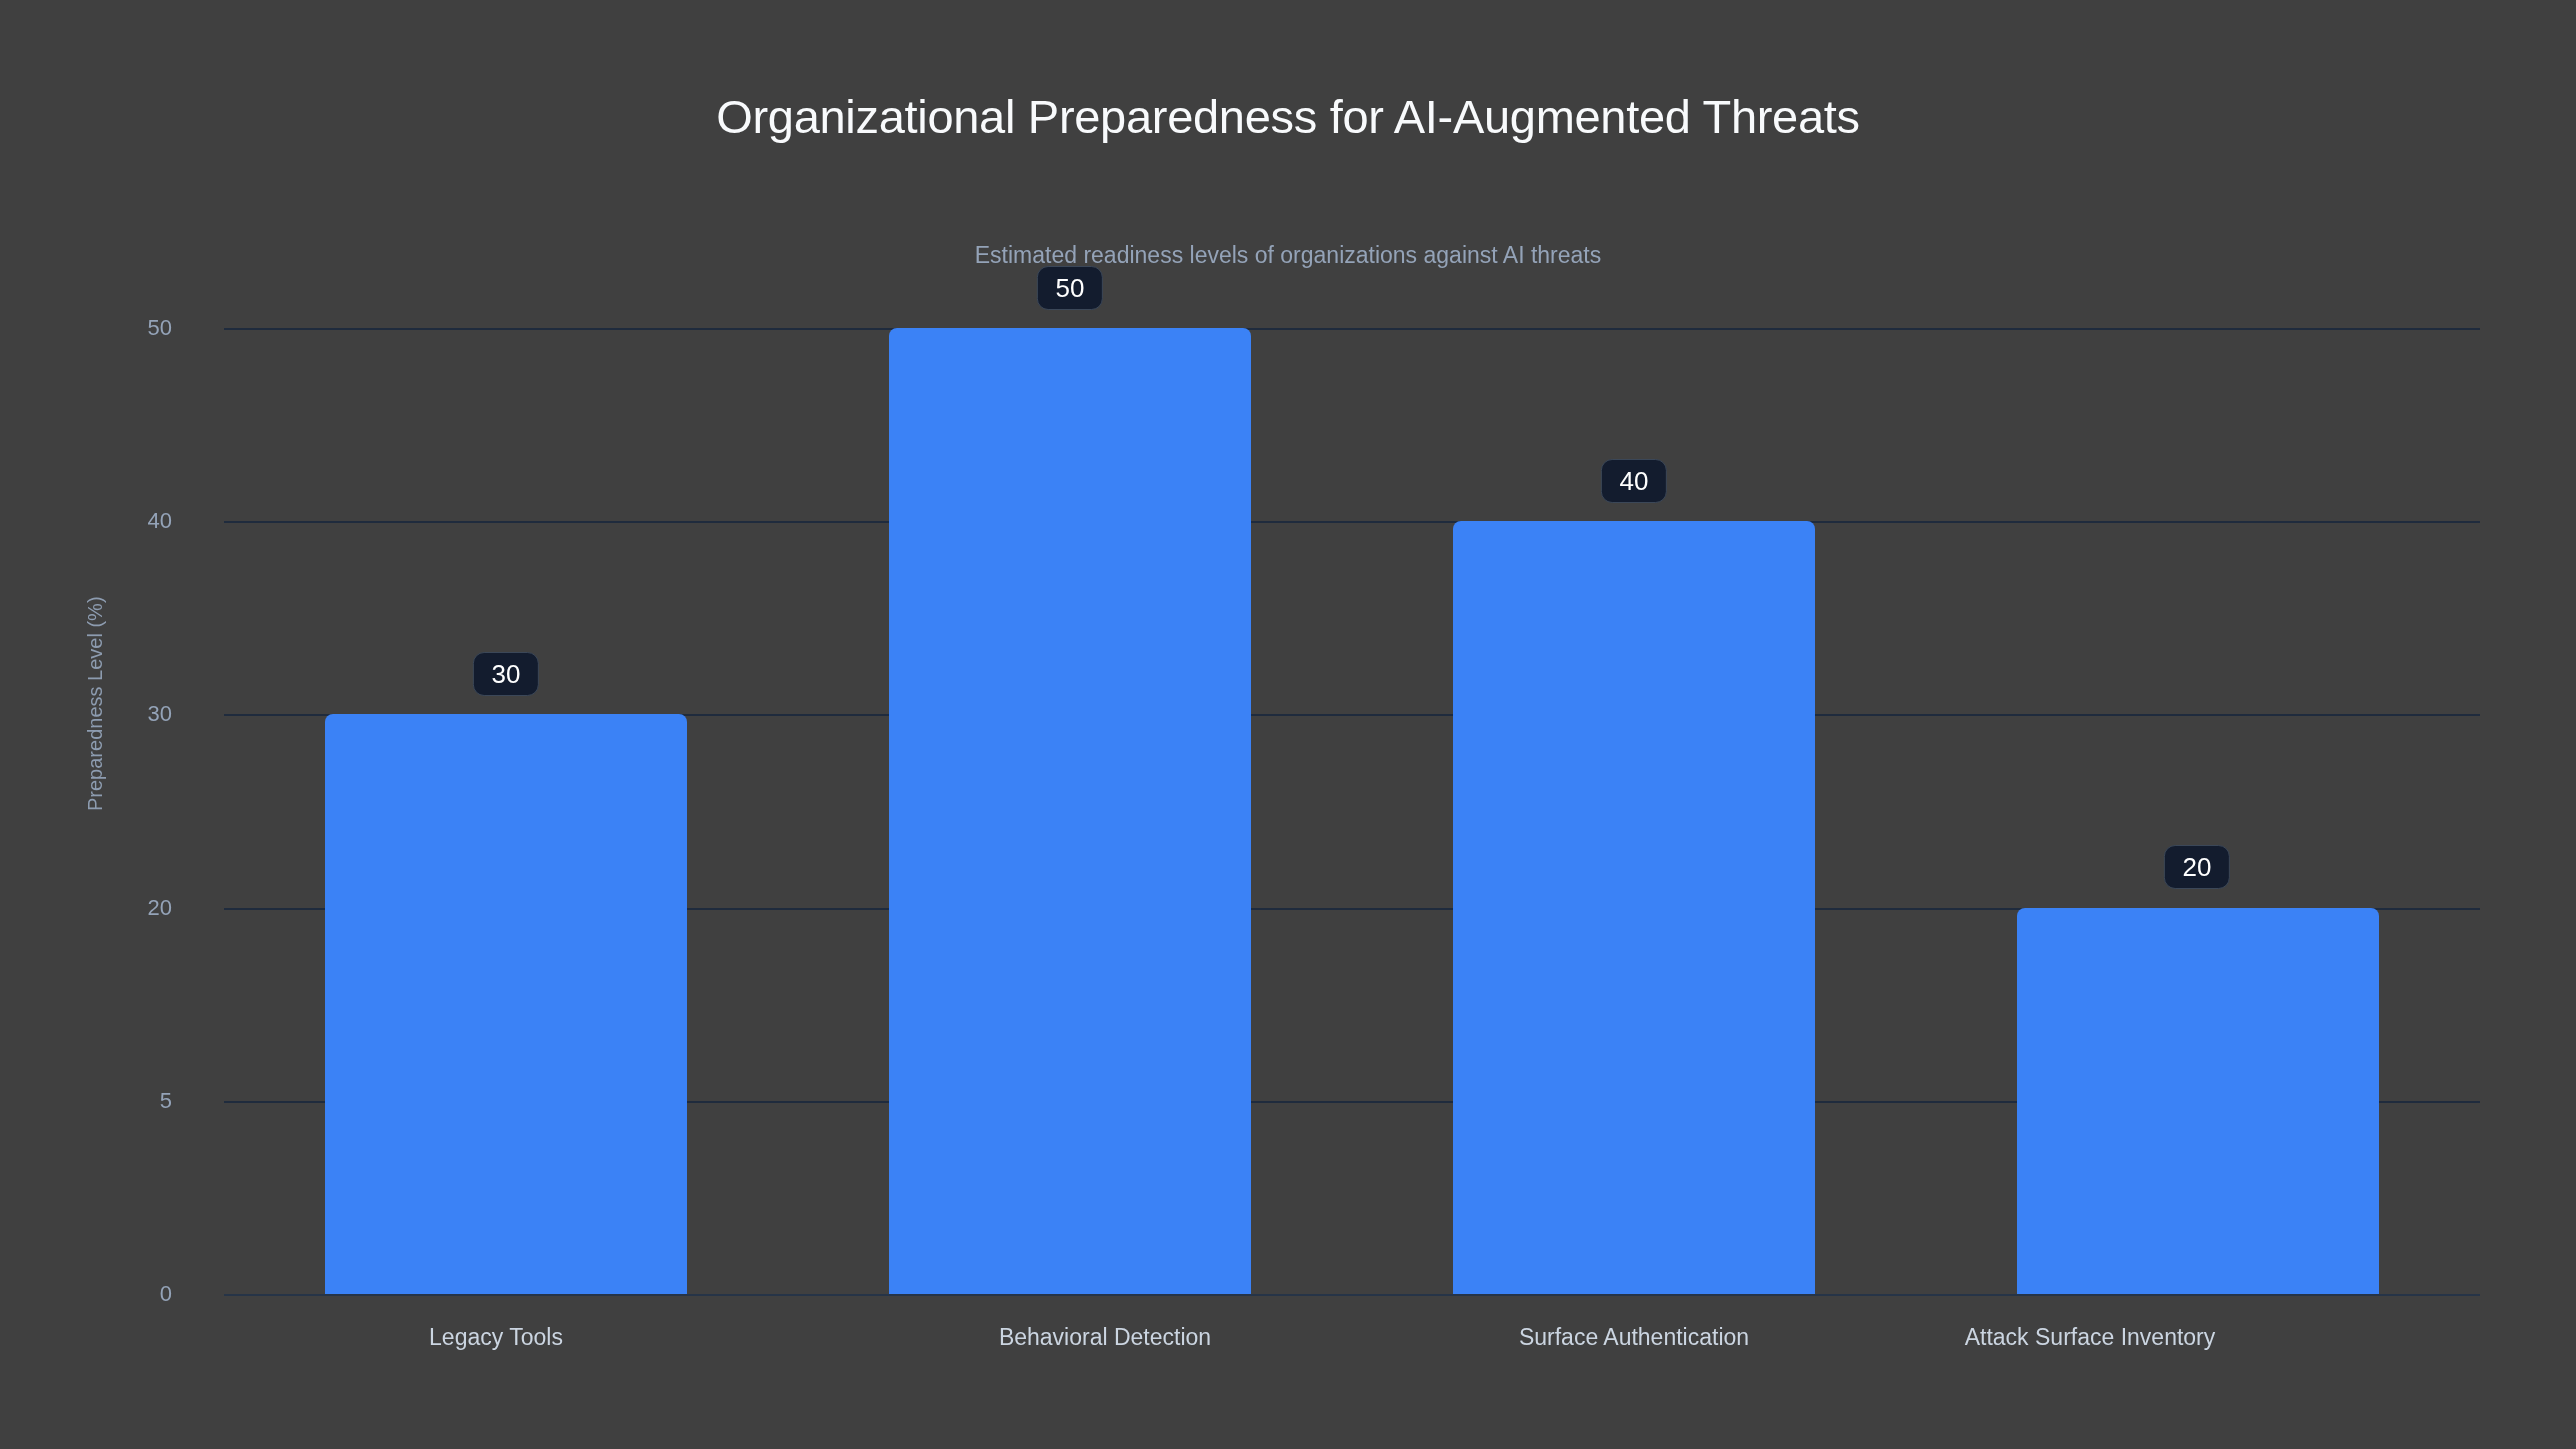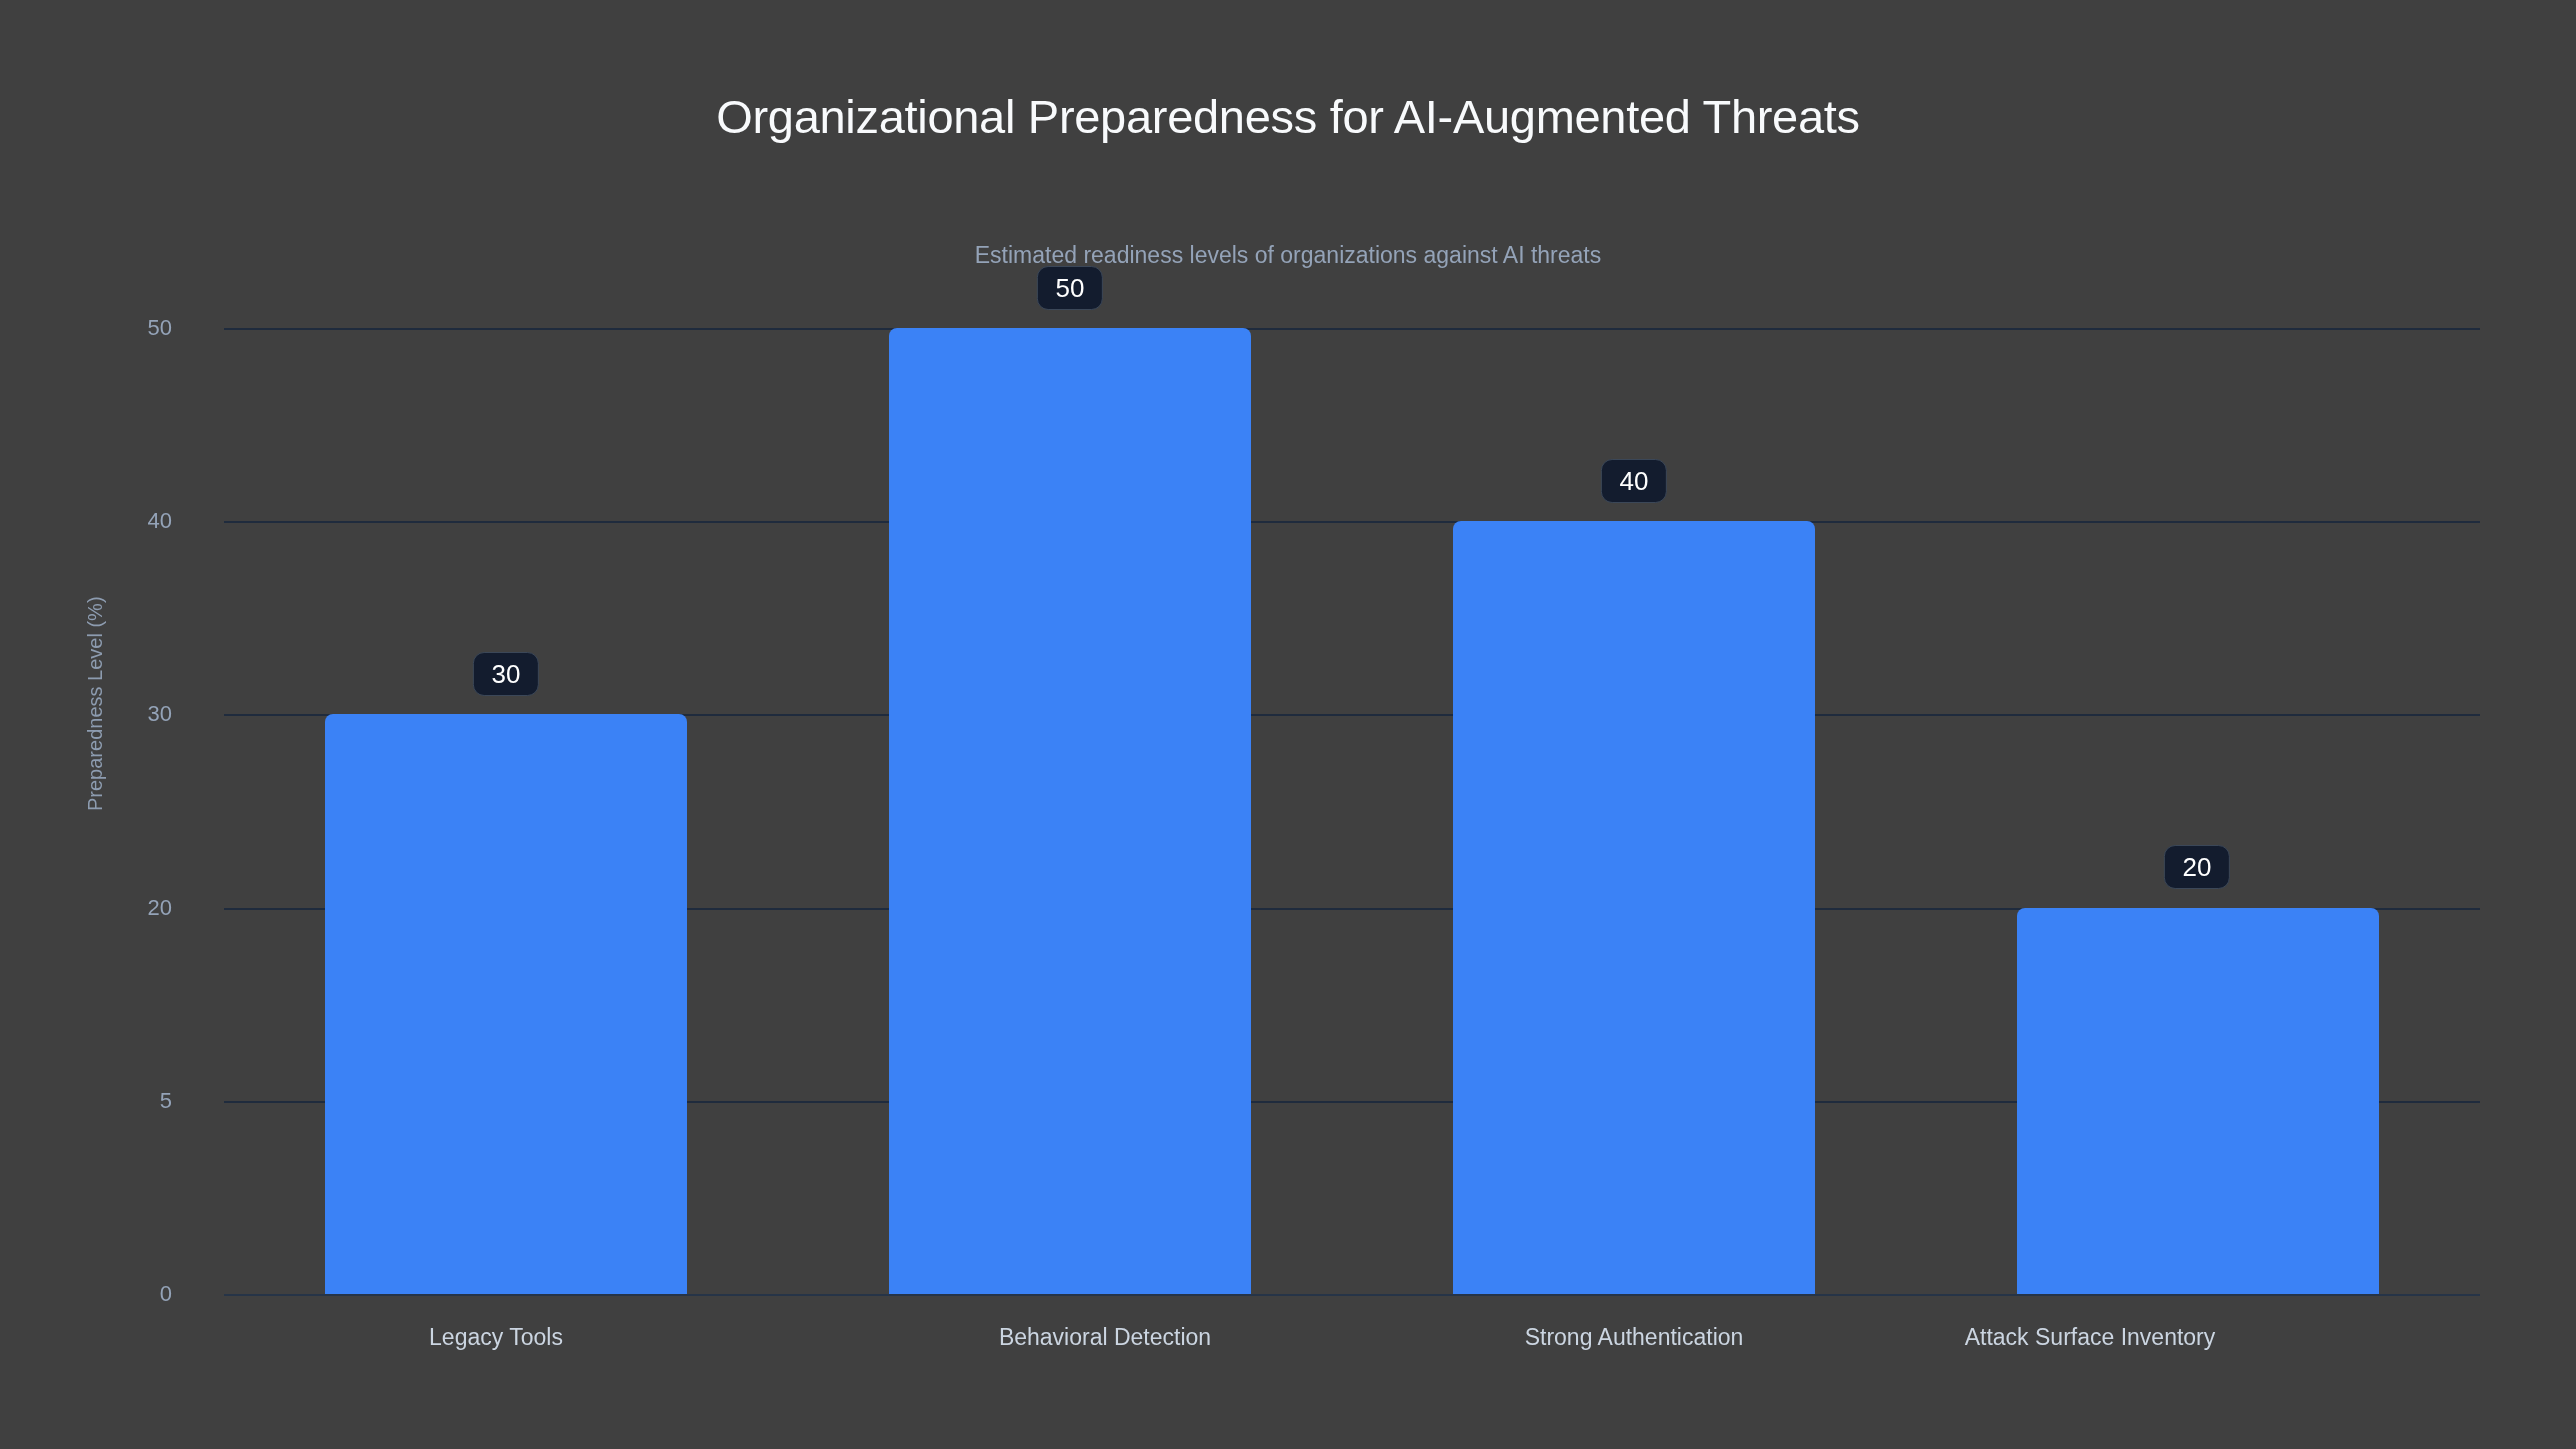--- a/index.html
+++ b/index.html
@@ -174,18 +174,18 @@
   <div id="badges">
       <div class="data-badge" style="left: 506px; top: 652px;">30</div>
       <div class="data-badge" style="left: 1070px; top: 266px;">50</div>
       <div class="data-badge" style="left: 1634px; top: 459px;">40</div>
       <div class="data-badge" style="left: 2197px; top: 845px;">20</div>
     </div>
 
   <div id="x-axis-labels">
       <div class="xlabel" style="left: 272px;">Legacy Tools</div>
       <div class="xlabel" style="left: 881px;">Behavioral Detection</div>
-      <div class="xlabel" style="left: 1410px;">Strong Authentication</div>
+      <div class="xlabel" style="left: 1410px;">Surface Authentication</div>
       <div class="xlabel" style="left: 1866px;">Attack Surface Inventory</div>
     </div>
 
 </div>
 
 
 </body></html>

